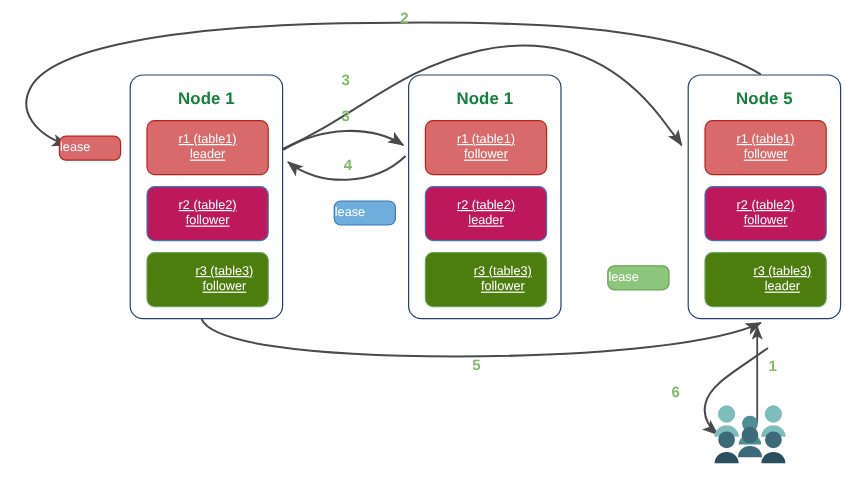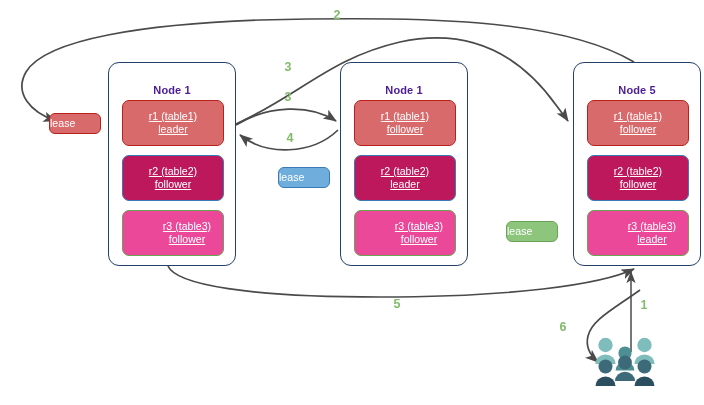--- a/index.html
+++ b/index.html
@@ -30,24 +30,24 @@
     box-sizing: border-box;
     width: 128px;
     height: 204px;
     background: #ffffff;
     border: 1.4px solid #24416b;
     border-radius: 11px;
     z-index: 3;
   }
   .node-title {
     text-align: center;
-    font-size: 11px;
+    font-size: 14px;
     font-weight: bold;
-    color: #4c1d95;
-    margin-top: 21px;
+    color: #15803d;
+    margin-top: 11px;
     letter-spacing: 0.1px;
   }
   .replicas {
     position: absolute;
     left: 13px;
     top: 37px;
     width: 102px;
   }
   .replica {
     box-sizing: border-box;
@@ -61,21 +61,21 @@
     text-align: center;
     display: flex;
     flex-direction: column;
     align-items: center;
     justify-content: center;
     text-decoration: underline;
   }
   .replica .rl2 { display: block; }
   .rep-red   { background: #d96a6c; border: 1.3px solid #b8211a; }
   .rep-blue  { background: #be185d; border: 1.3px solid #3a7bb5; }
-  .rep-green { background: #ec4899; border: 1.3px solid #68a453; padding-left: 28px; }
+  .rep-green { background: #4d7c0f; border: 1.3px solid #68a453; padding-left: 28px; }
 
   
   .lease {
     position: absolute;
     box-sizing: border-box;
     height: 21px;
     border-radius: 6px;
     color: #ffffff;
     font-size: 10.6px;
     line-height: 19px;

